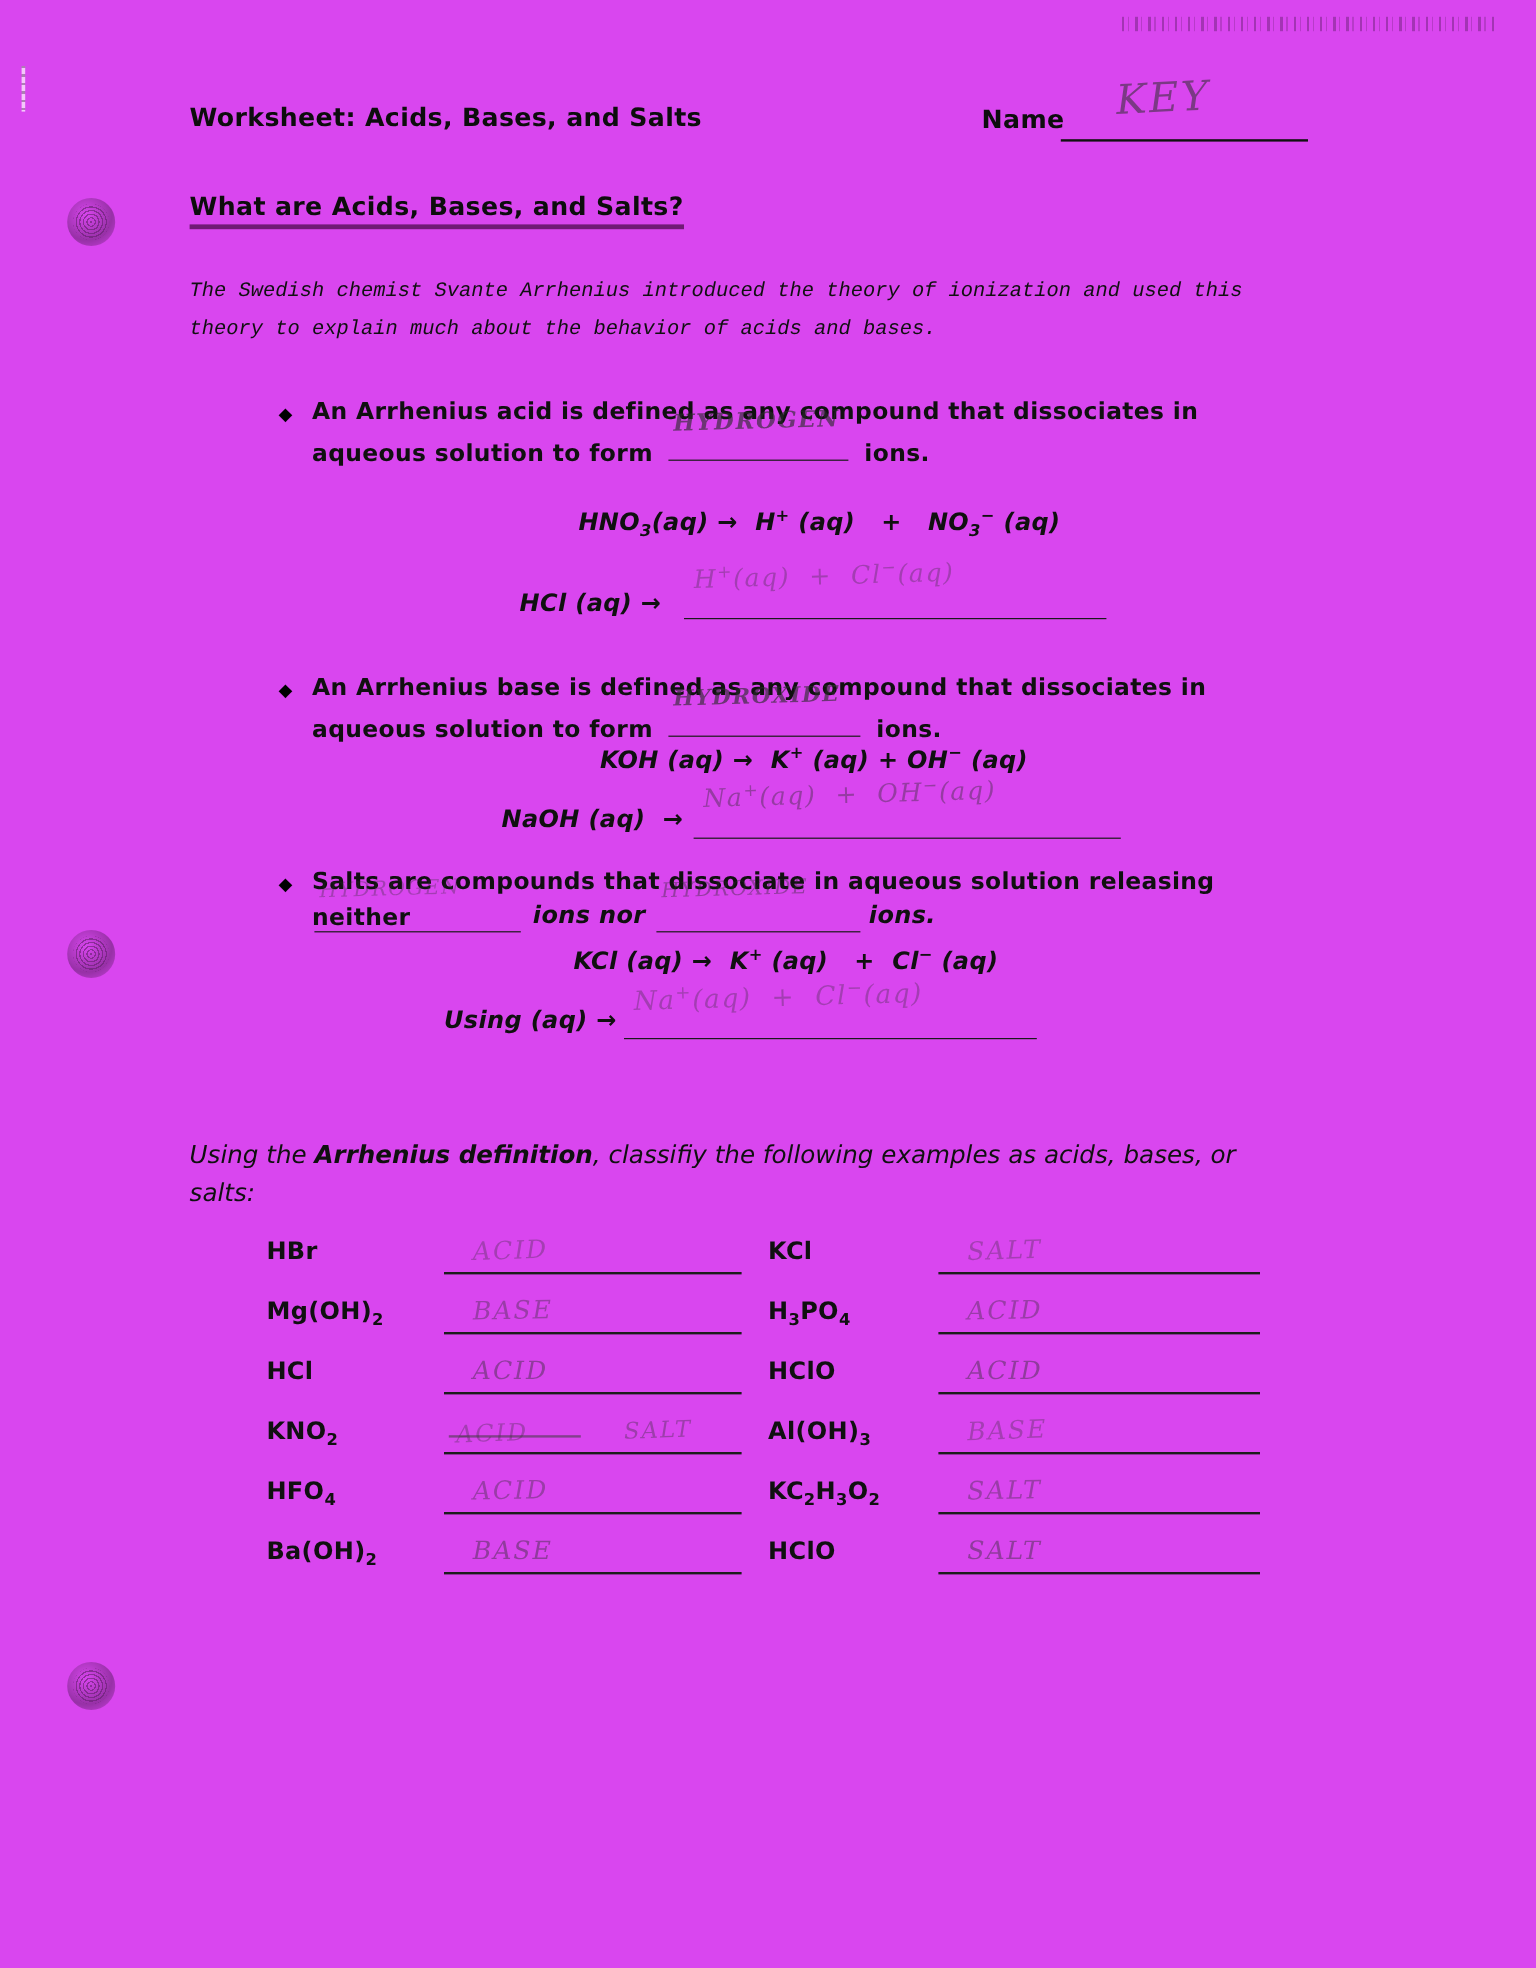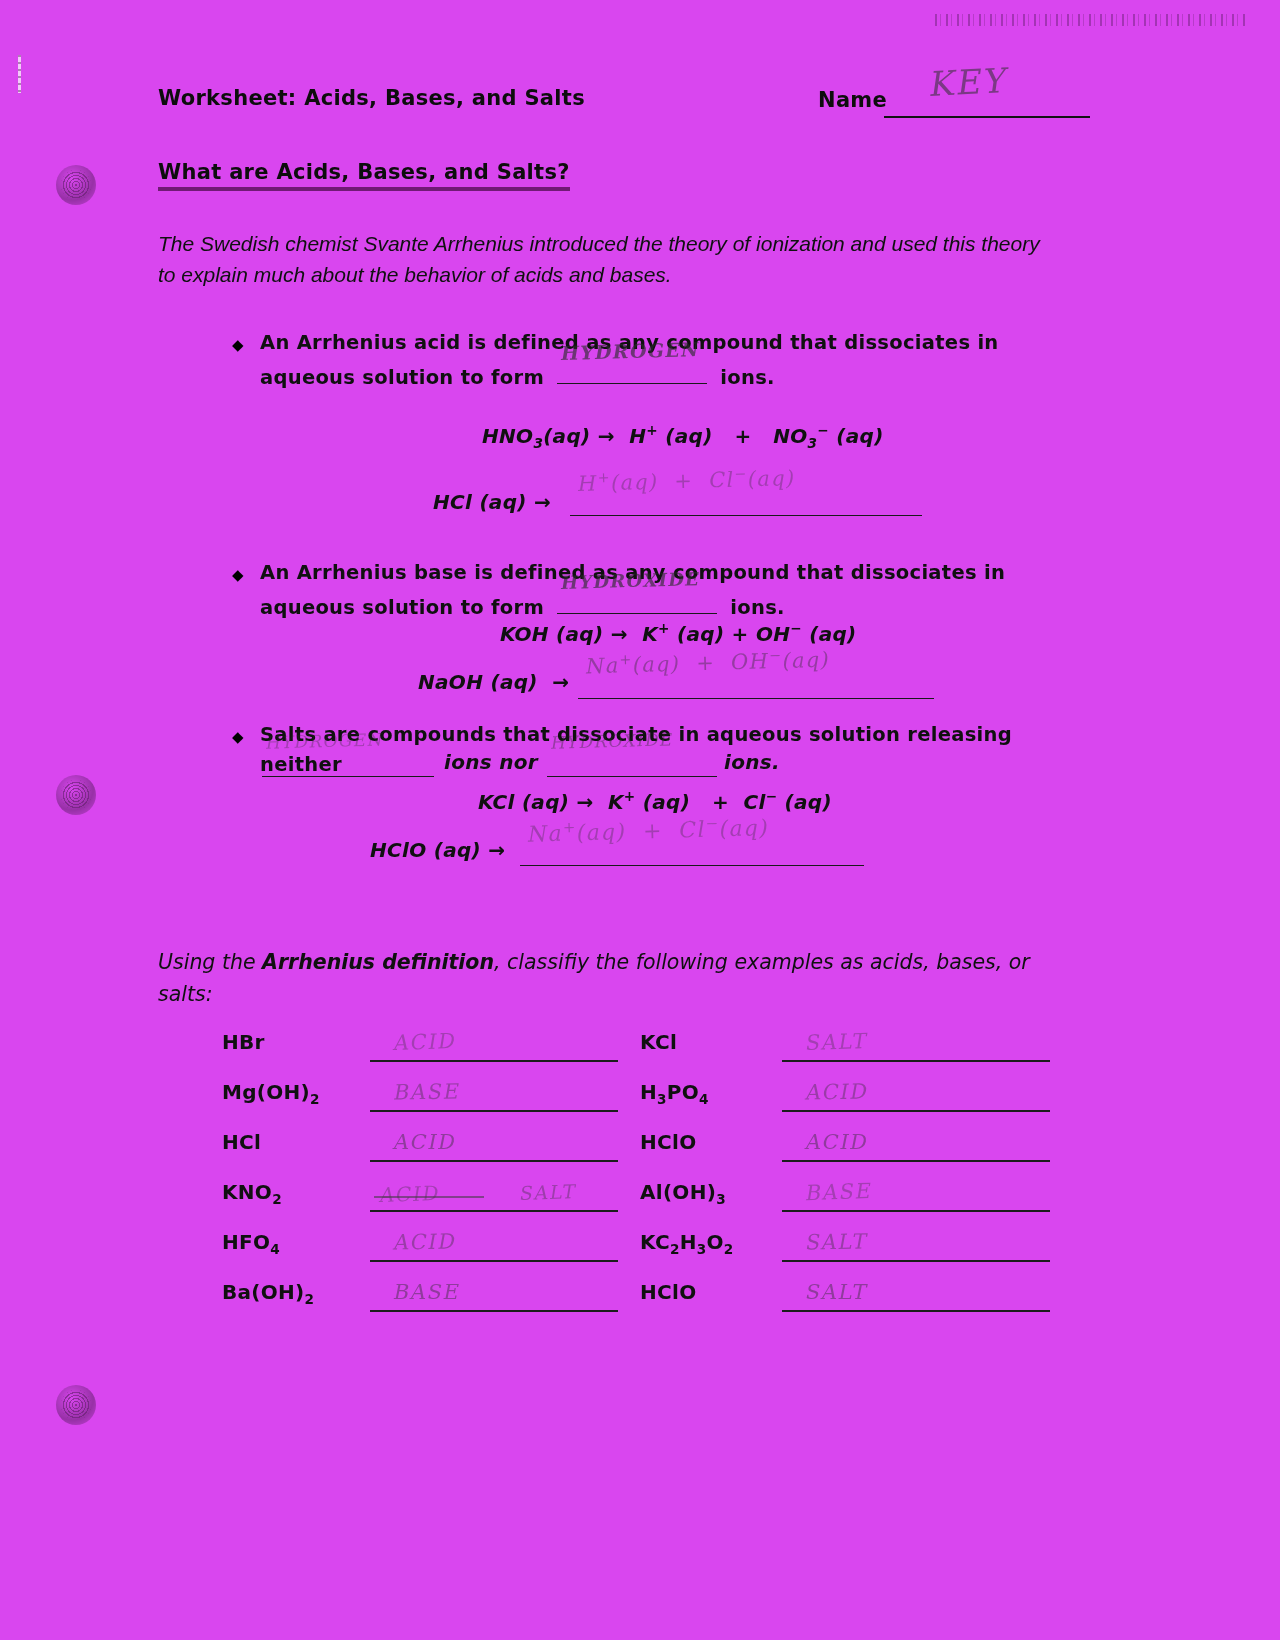--- a/index.html
+++ b/index.html
@@ -95,25 +95,25 @@
     color: #0d0d0d;
     border-bottom: 4px solid #701a75;
     padding-bottom: 3px;
   }
 
   .intro {
     position: absolute;
     left: 158px;
     top: 228px;
     width: 890px;
-    font-size: 21px;
+    font-size: 17px;
     font-style: italic;
     line-height: 31px;
     color: #101010;
-    font-family: Liberation Sans, sans-serif;
+    font-family: Liberation Mono, monospace;
   }
 
   .bullet-row {
     position: absolute;
     font-size: 19.5px;
     color: #101010;
     line-height: 30px;
   }
   .bullet-dot {
     position: absolute;
@@ -307,21 +307,21 @@
   <div class="blank" style="position:absolute; left:547px; top:752px; width:170px; height:24px;">
     <span class="hand faint" style="position:absolute; left:4px; top:-21px; font-size:17px; white-space:nowrap;">HYDROXIDE</span>
   </div>
   <div class="eq comic" style="left:724px; top:750px;">ions.</div>
 
   <div class="eq comic" style="left:478px; top:788px;">
     KCl (aq) → &nbsp;K<sup>+</sup> (aq) &nbsp; + &nbsp;Cl<sup>−</sup> (aq)
   </div>
 
   <div class="eq comic" style="left:370px; top:838px;">
-    HClO (aq) →
+    Using (aq) →
   </div>
   <div class="blank" style="position:absolute; left:520px; top:840px; width:344px; height:25px;">
     <span class="hand vfaint" style="position:absolute; left:8px; top:-24px; font-size:22px; white-space:nowrap;">Na<sup>+</sup>(aq) &nbsp;+ &nbsp;Cl<sup>−</sup>(aq)</span>
   </div>
 
   <div class="classify-instr">
     <span>Using the </span><b>Arrhenius definition</b><span>, classifiy the following examples as acids, bases, or salts:</span>
   </div>
 
   <div class="tbl">

